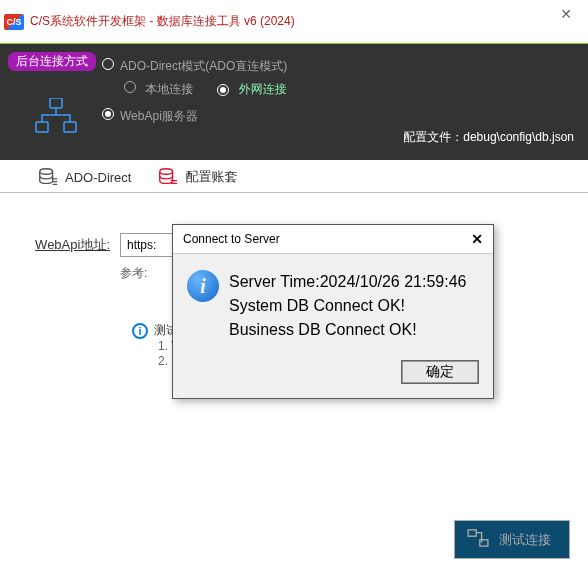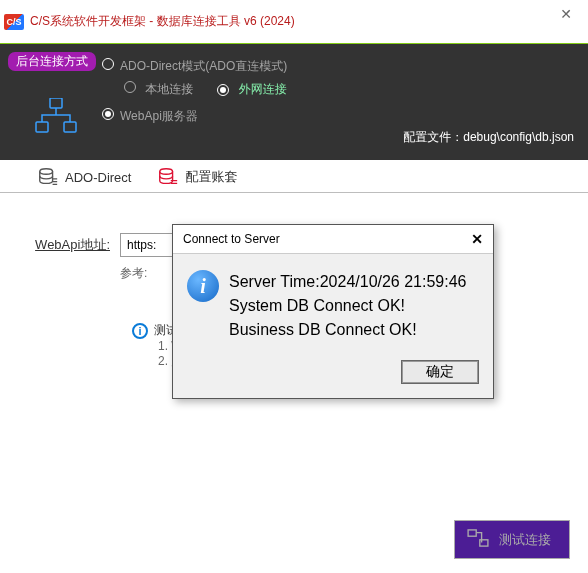--- a/index.html
+++ b/index.html
@@ -38,21 +38,21 @@
 .form-row { display: flex; align-items: center; margin-bottom: 8px; }
 .form-row .lbl { width: 92px; text-align: right; padding-right: 10px; font-size: 13px; text-decoration: underline; }
 .form-row input[type=text] { width: 338px; border: 1px solid #9a9a9a; padding: 4px 6px; font-size: 12px; }
 .note { margin-left: 92px; color: #666; font-size: 12px; margin-bottom: 40px; }
 
 .info-block { margin-left: 104px; font-size: 12px; color:#333; }
 .info-block .i-ico { display:inline-block; width:16px; height:16px; border:2px solid #0a7bd8; color:#0a7bd8; border-radius:50%; font-size:11px; line-height:13px; text-align:center; font-weight:bold; margin-right:6px; vertical-align:middle; }
 .ol-item { margin-left: 26px; color:#666; }
 
 .footer { position: absolute; bottom: 14px; right: 18px; }
-.test-btn { border:1px solid #aaa; background:#4c1d95; color:#aaa; padding:8px 18px 8px 12px; display:flex; align-items:center; gap:10px; font-size:13px; }
+.test-btn { border:1px solid #aaa; background:#0c4a6e; color:#aaa; padding:8px 18px 8px 12px; display:flex; align-items:center; gap:10px; font-size:13px; }
 
 
 .modal { position: absolute; left: 172px; top: 224px; width: 322px; background: #f0f0f0; border: 1px solid #555; box-shadow: 3px 3px 8px rgba(0,0,0,.3); }
 .modal-title { background:#fff; padding:6px 10px; font-size:12px; border-bottom:1px solid #ccc; display:flex; justify-content:space-between; align-items:center; }
 .modal-title .x { font-size:14px; font-weight:bold; }
 .modal-body { padding: 16px 14px 10px 14px; display:flex; gap:10px; align-items:flex-start; background:#f0f0f0; }
 .modal-body .big-i { width:32px; height:32px; border-radius:50%; background: radial-gradient(circle at 35% 30%, #6ab7ff, #1468c7); color:#fff; font-size:20px; font-weight:bold; display:flex; align-items:center; justify-content:center; flex-shrink:0; font-family: Georgia, serif; font-style: italic; }
 .modal-body .msg { font-size:16px; line-height:1.5; }
 .modal-foot { background:#f0f0f0; padding: 8px 14px 14px; text-align:right; }
 .modal-foot button { padding:2px 24px; font-size:14px; border:1px solid #666; background:#e9e9e9; box-shadow: 0 0 0 1px #999 inset; }

